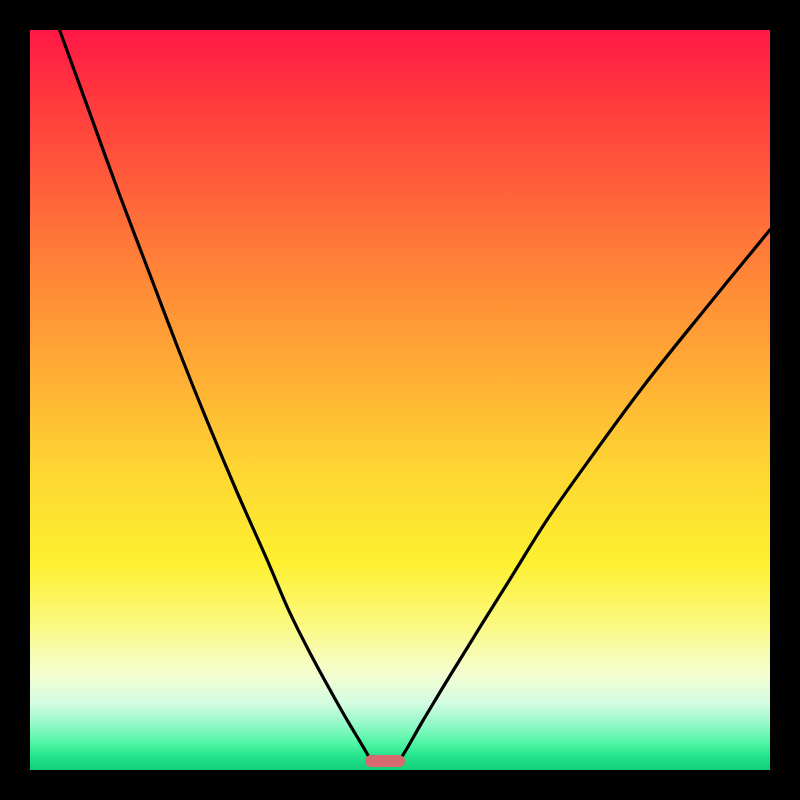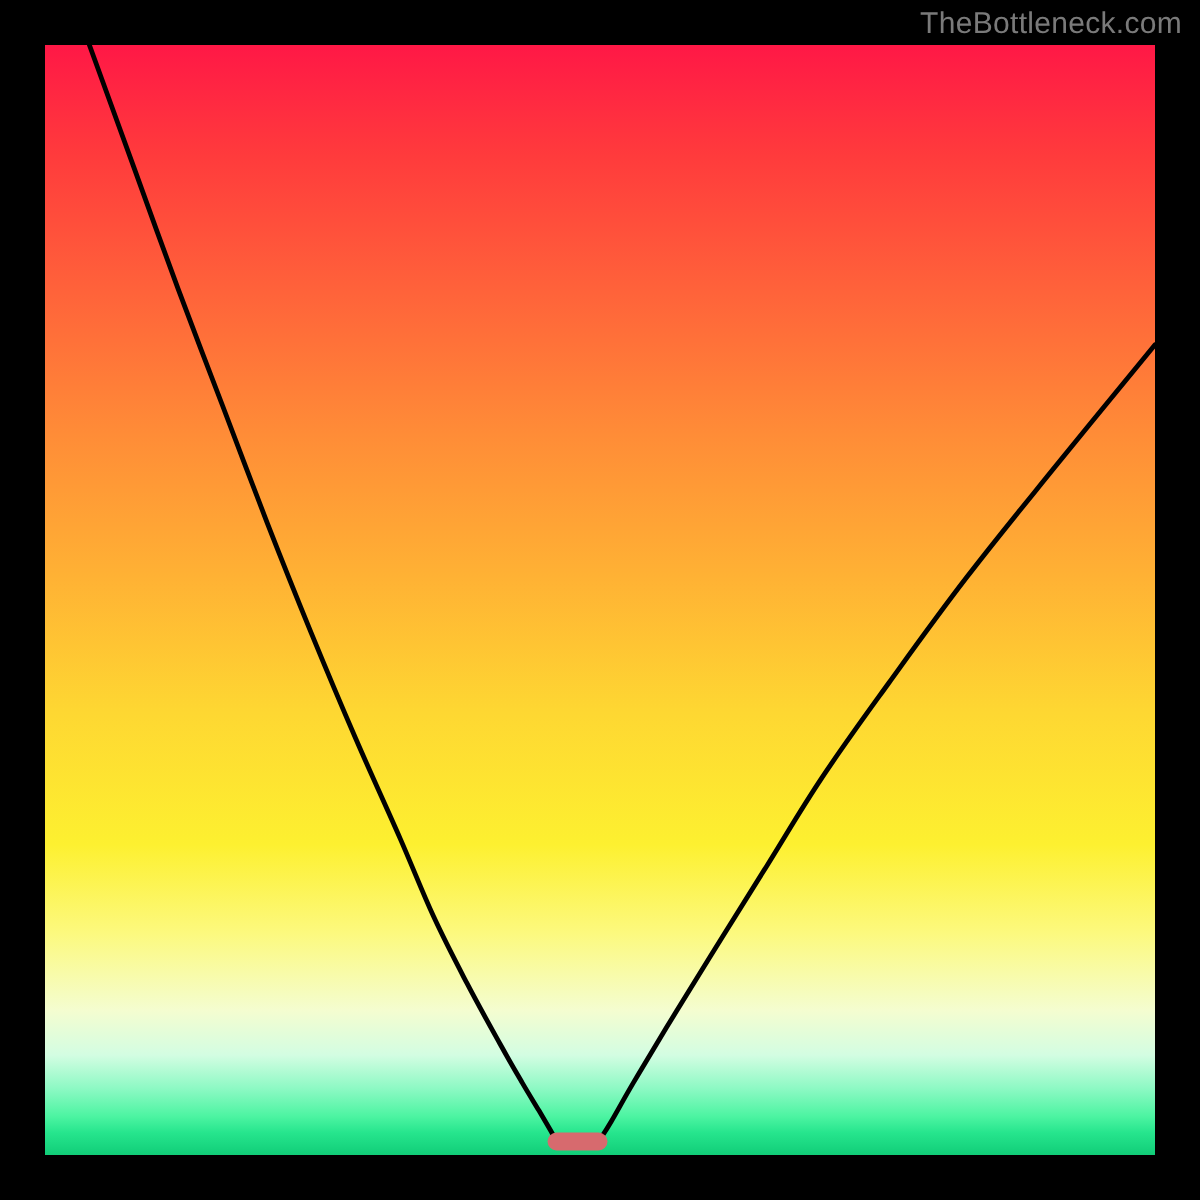--- a/index.html
+++ b/index.html
@@ -70,14 +70,13 @@
   <div class="plot">
 
     <svg class="curves" viewBox="0 0 740 740" preserveAspectRatio="none">
       <path d="M 29.60 0.00 C 34.93 14.65, 48.54 52.10, 59.20 81.40 C 69.86 110.70, 78.14 134.16, 88.80 162.80 C 99.46 191.44, 107.74 212.53, 118.40 240.50 C 129.06 268.47, 137.34 290.89, 148.00 318.20 C 158.66 345.51, 166.94 366.23, 177.60 392.20 C 188.26 418.17, 196.54 437.86, 207.20 462.50 C 217.86 487.14, 227.48 507.79, 236.80 529.10 C 246.12 550.41, 251.01 563.58, 259.00 580.90 C 266.99 598.22, 273.21 609.98, 281.20 625.30 C 289.19 640.62, 296.74 654.01, 303.40 666.00 C 310.06 677.99, 313.54 683.91, 318.20 691.90 C 322.86 699.89, 325.97 704.81, 329.30 710.40 C 332.63 715.99, 334.70 719.52, 336.70 722.98 C 338.70 726.44, 339.73 728.44, 340.40 729.64" id="path-left" fill="none" stroke="#000" stroke-width="3.2" stroke-linecap="round"></path>
       <path d="M 370.00 729.64 C 371.33 727.51, 373.40 724.59, 377.40 717.80 C 381.40 711.01, 385.54 703.22, 392.20 691.90 C 398.86 680.58, 405.08 670.22, 414.40 654.90 C 423.72 639.58, 432.01 626.11, 444.00 606.80 C 455.99 587.49, 467.68 568.91, 481.00 547.60 C 494.32 526.29, 503.35 510.38, 518.00 488.40 C 532.65 466.42, 545.08 449.48, 562.40 425.50 C 579.72 401.52, 594.22 381.17, 614.20 355.20 C 634.18 329.23, 650.76 309.17, 673.40 281.20 C 696.04 253.23, 728.01 214.45, 740.00 199.80" id="path-right" fill="none" stroke="#000" stroke-width="3.2" stroke-linecap="round"></path>
     </svg>
 
     <div class="marker" id="min-marker" style="width: 39.96px; height: 11.84px; left: 335.22px; top: 725.2px;"></div>
   </div>
 
-  <div class="watermark">TheBottleneck.com</div>
 </div>
 
 </body></html>

